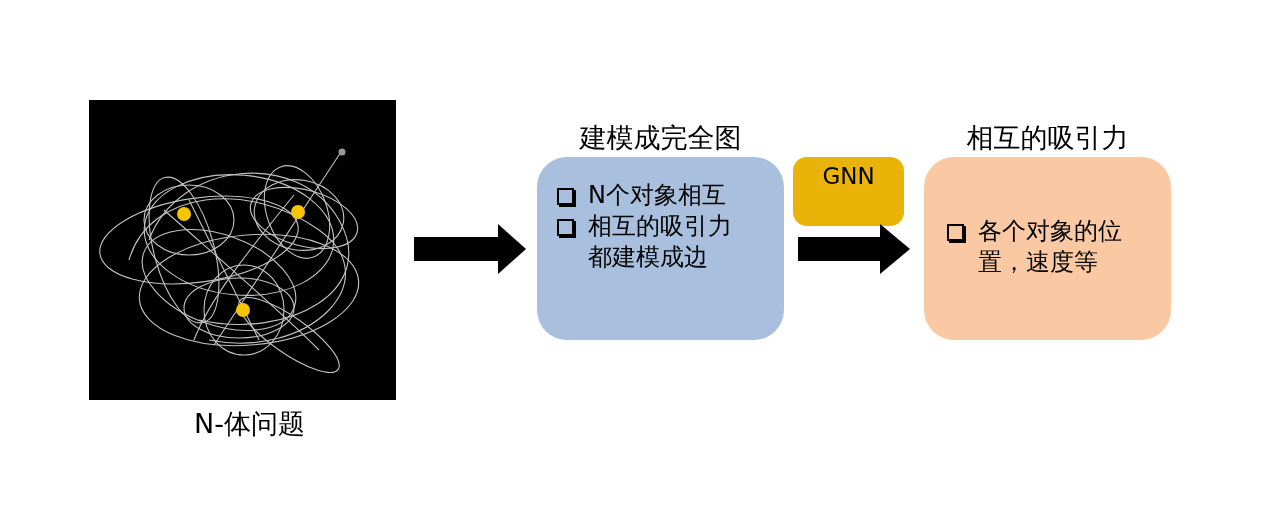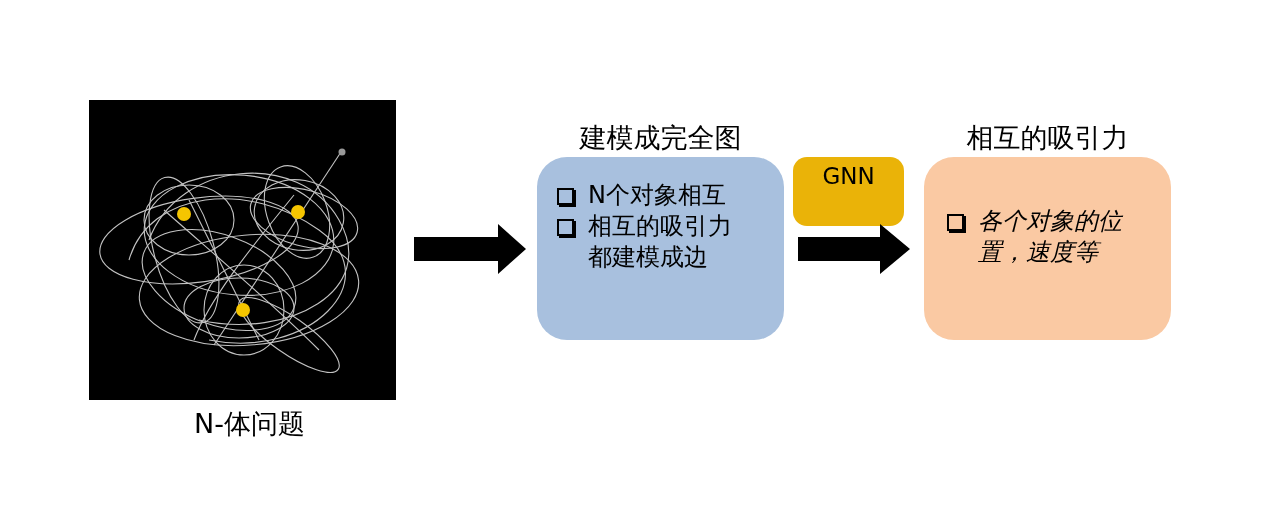--- a/index.html
+++ b/index.html
@@ -78,19 +78,19 @@
 </div>
 
 <div class="abs arrow" style="left:798px; top:224px;">
   <svg width="112" height="50" viewBox="0 0 112 50">
       <polygon points="0,13 82,13 82,0 112,25 82,50 82,37 0,37" fill="#000"></polygon>
     </svg>
 </div>
 
 <div class="abs caption" style="left:924px; top:120px; width:247px;">相互的吸引力</div>
 <div id="future-box" class="abs box">
-  <div class="bullet-list" style="left:23px; top:49px;font-style:italic;">
+  <div class="bullet-list" style="left:23px; top:59px;">
     <div class="bullet">
       <span class="checkbox"></span>
       <span><span>各个对象的位</span><br><span>置，速度等</span></span>
     </div>
   </div>
 </div>
 
 </body></html>

